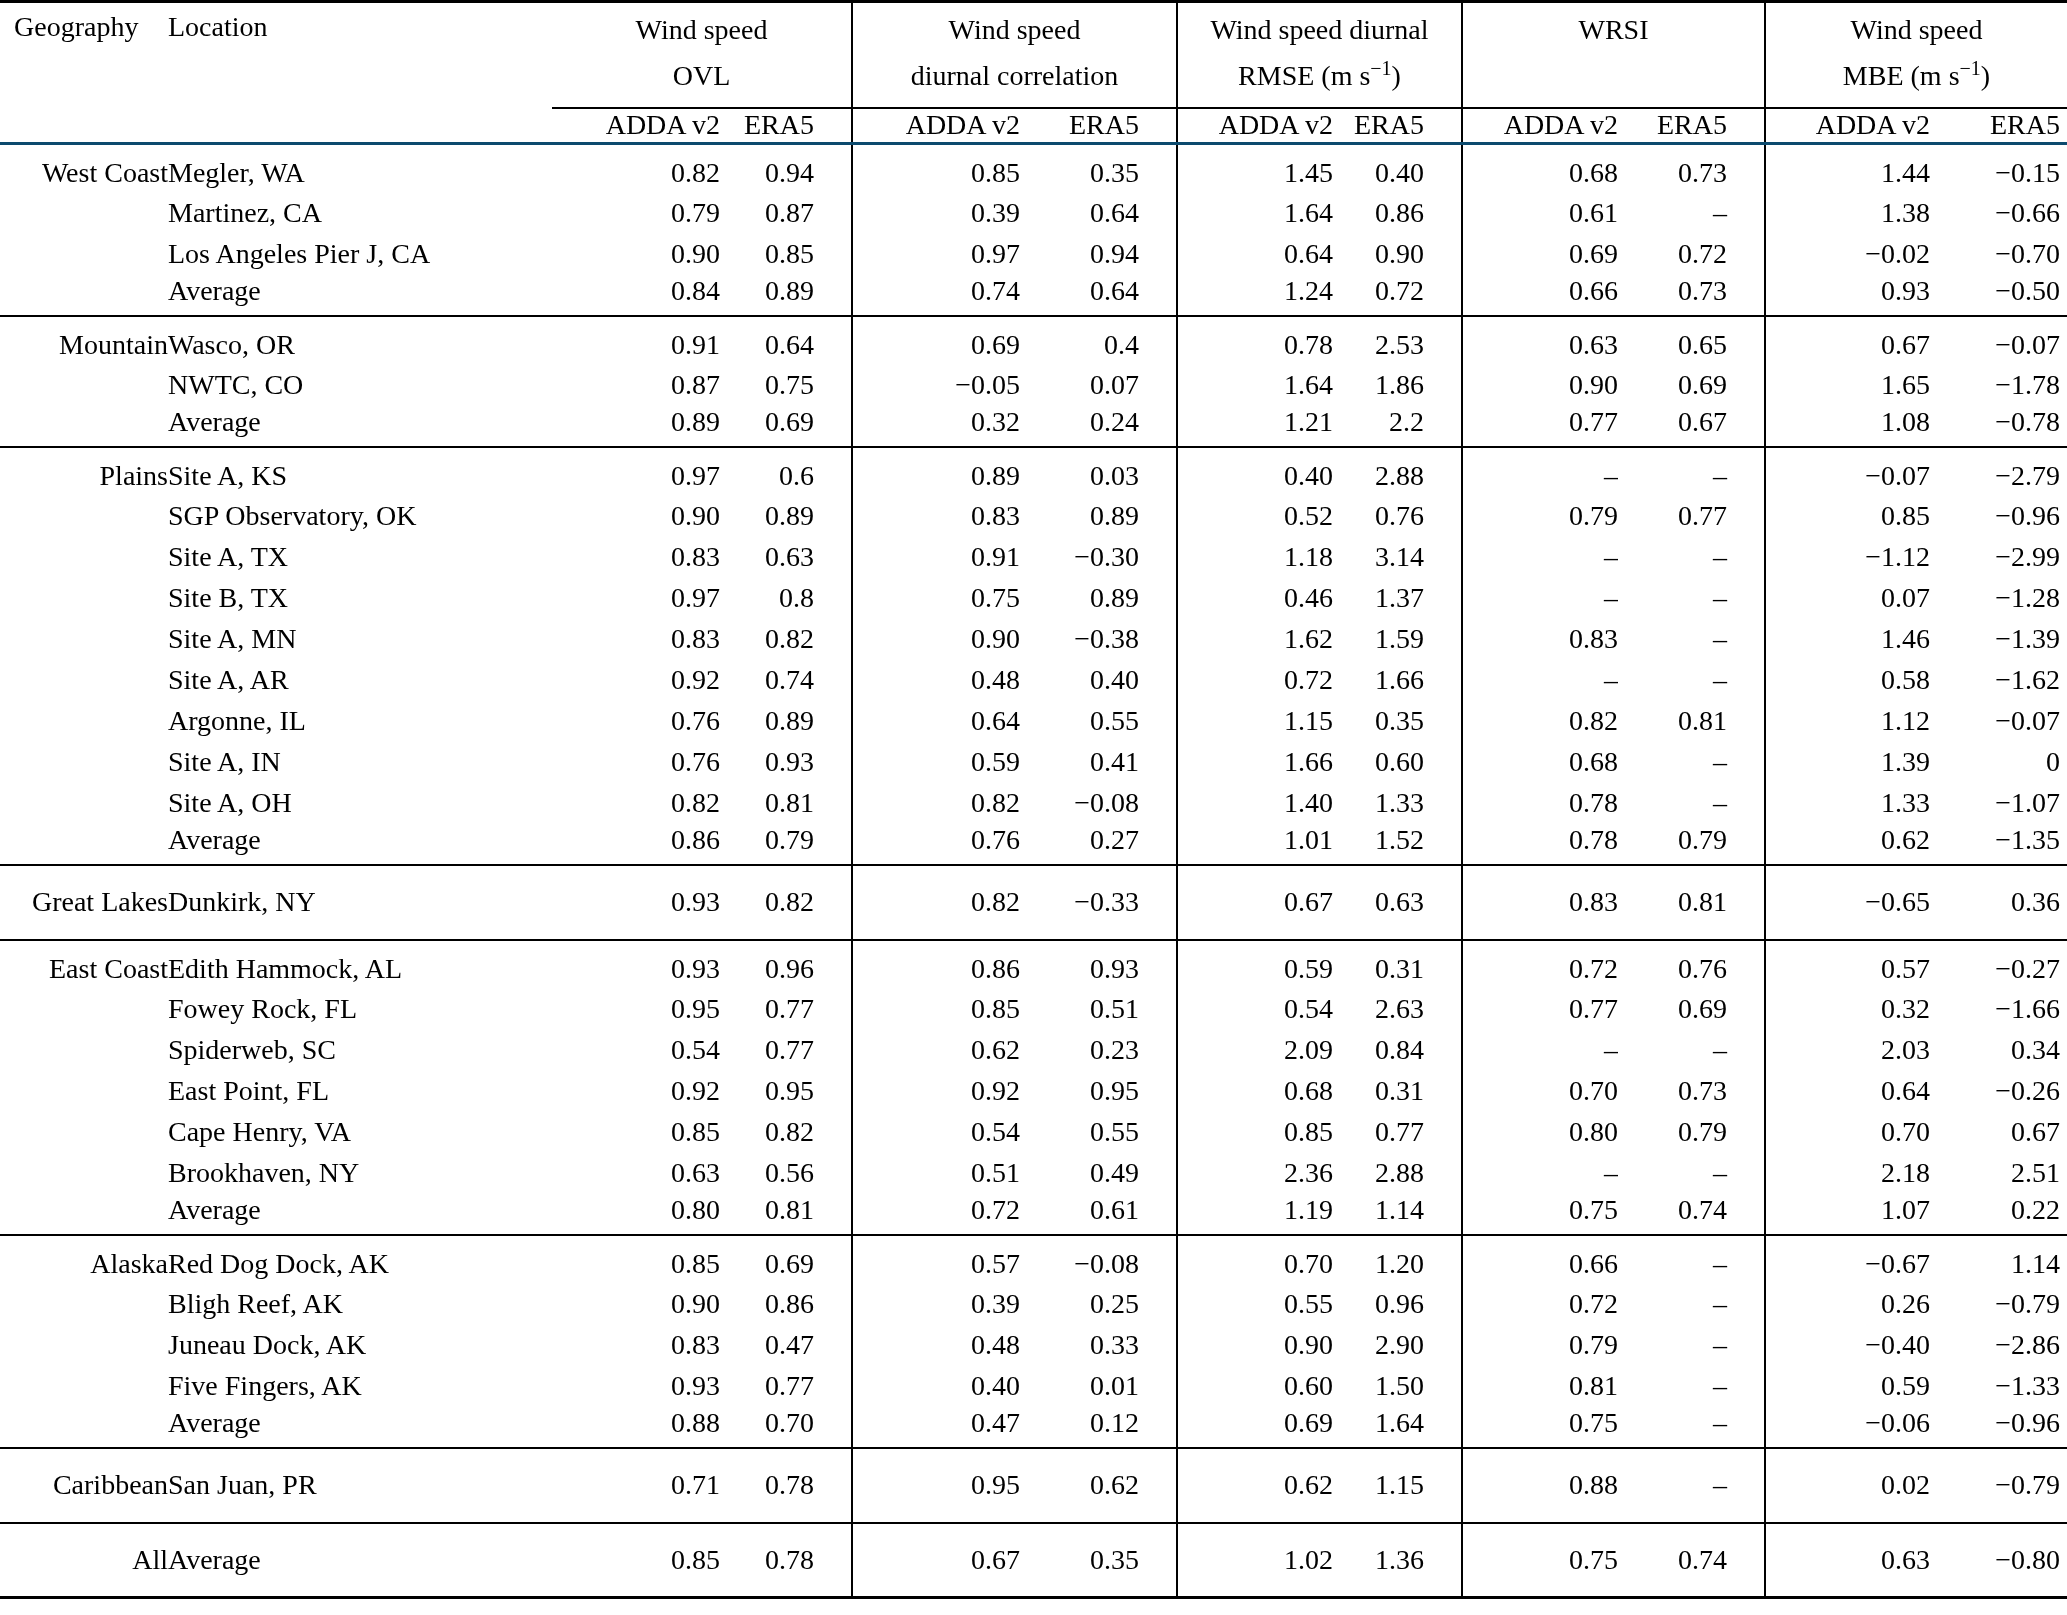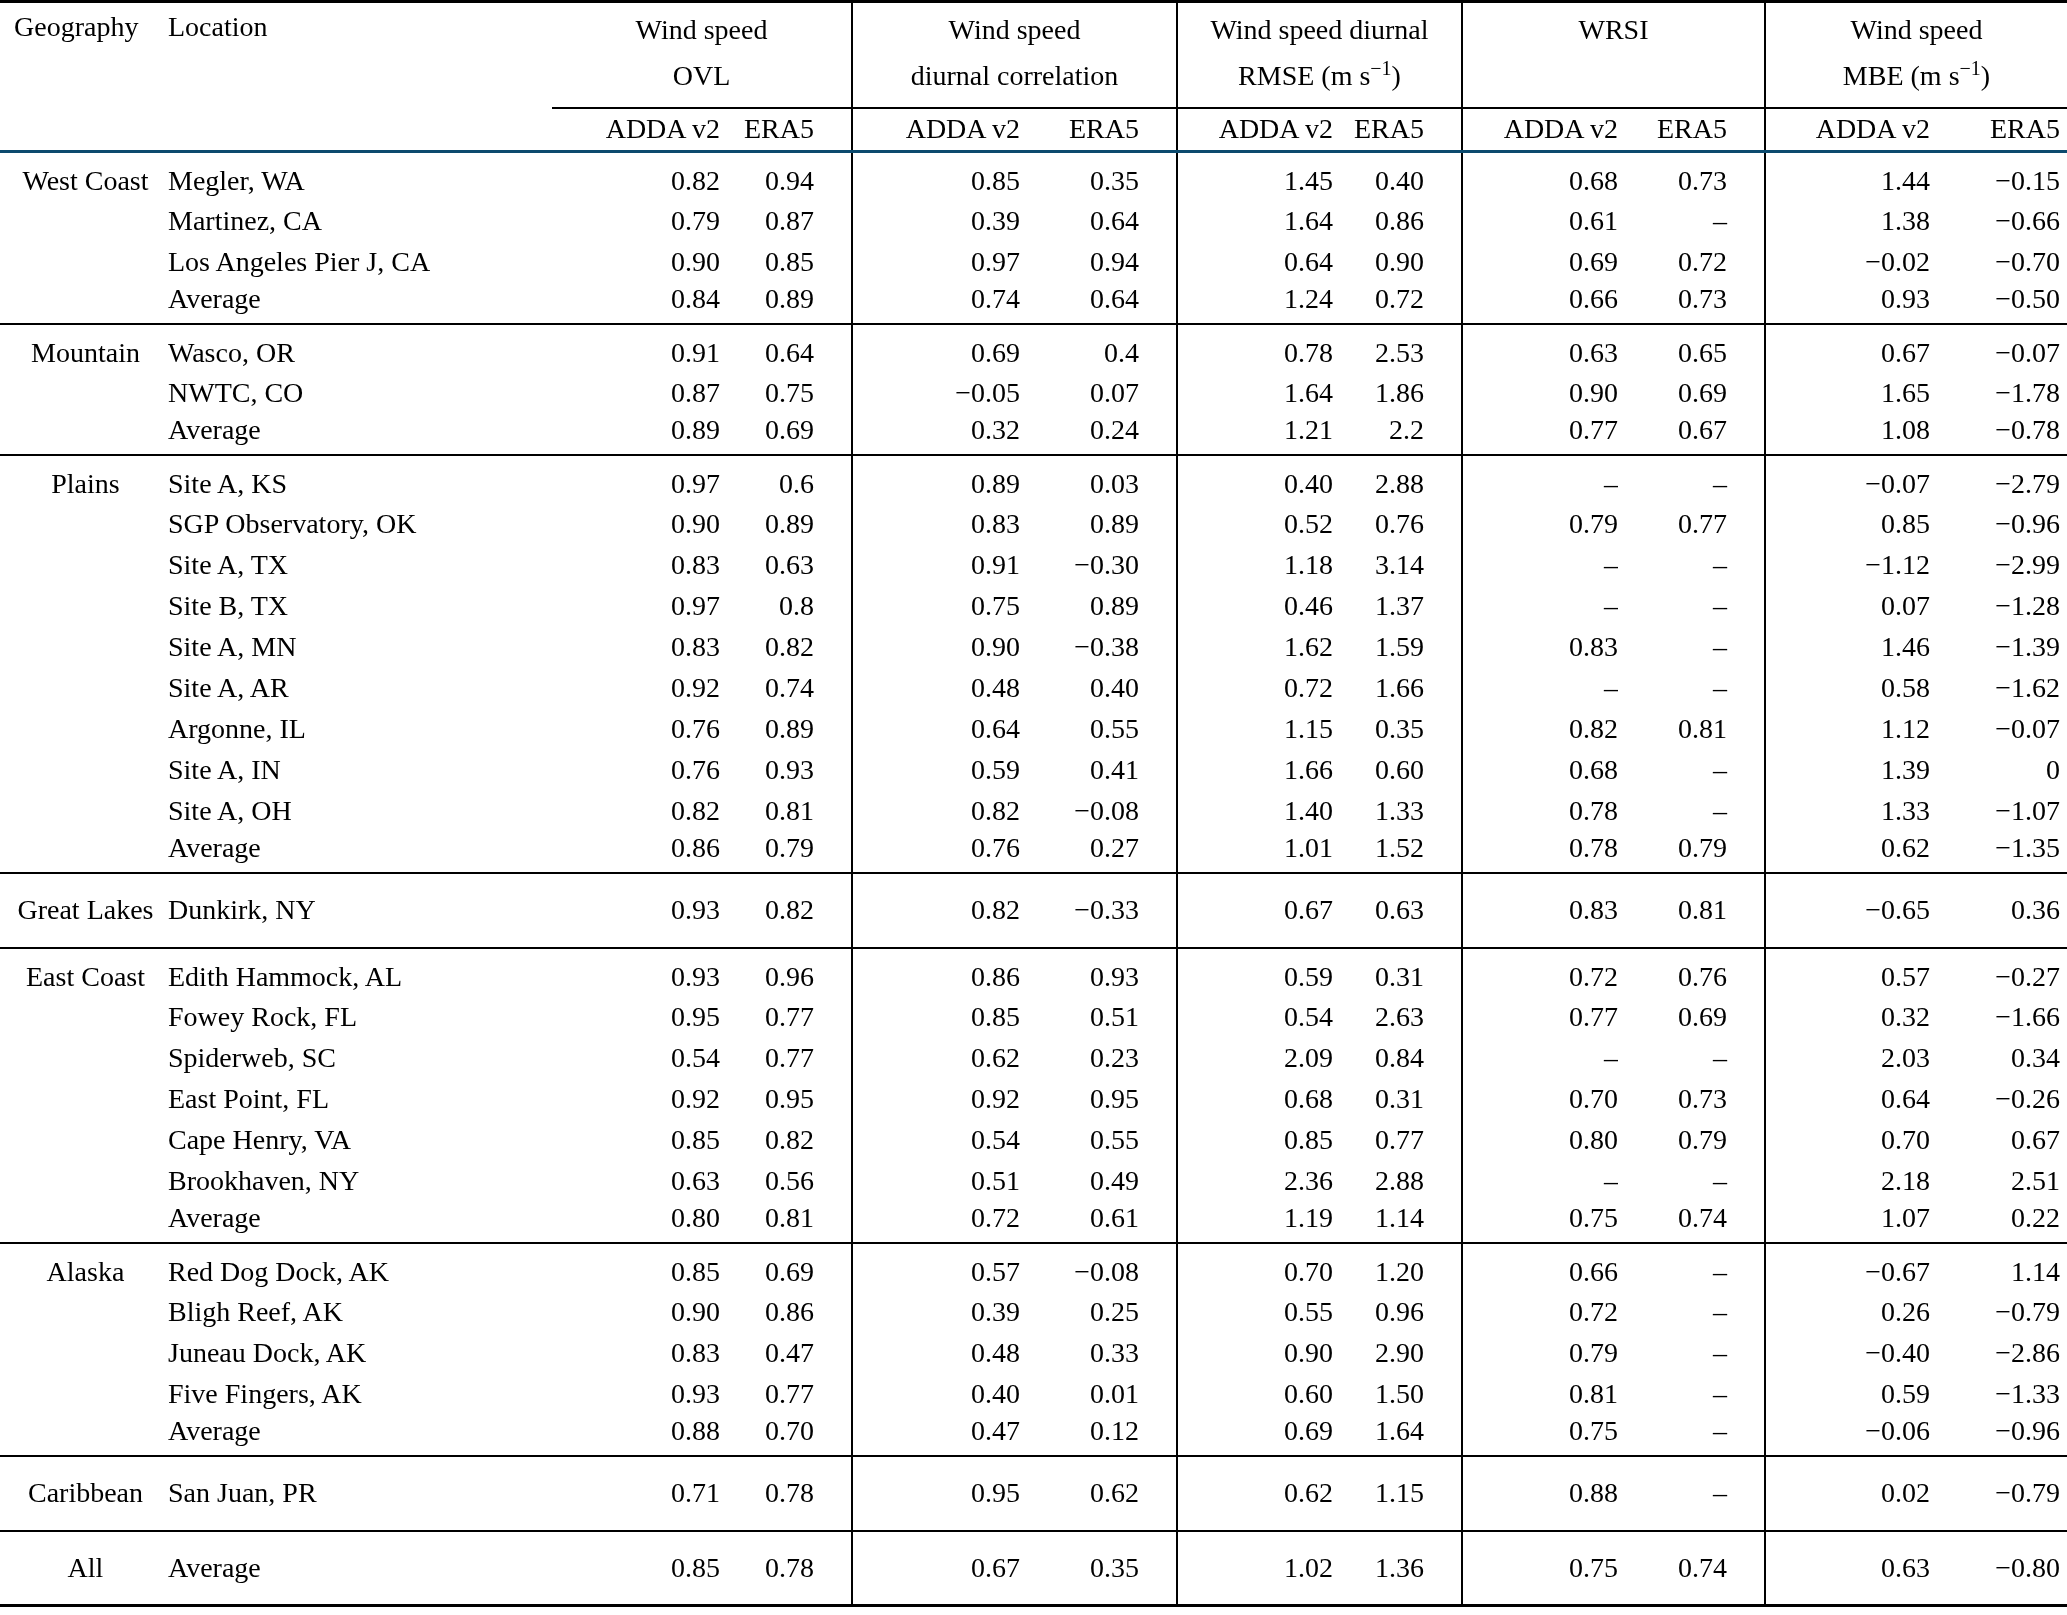--- a/index.html
+++ b/index.html
@@ -43,39 +43,39 @@
     height: 106px;
     box-sizing: border-box;
   }
   tr.group-row th.corner { text-align: left; }
   tr.group-row th.geo-h { padding-left: 14px; }
   tr.group-row th.group {
     border-bottom: 2px solid #000;
     line-height: 38px;
   }
   tr.sub-row th {
-    height: 44px;
+    height: 36px;
     box-sizing: border-box;
     text-align: right;
     vertical-align: middle;
   }
   sup.unit-sup { font-size: 20px; }
 
   
   .sep { border-left: 2px solid #000; }
 
   
   tbody { border-top: 2px solid #000; }
   tbody:first-of-type { border-top: none; }
   tbody td { height: 41px; box-sizing: border-box; white-space: nowrap; overflow: hidden; }
   tbody tr:first-child td { padding-top: 8px; height: 49px; }
   tbody tr:last-child td  { padding-bottom: 8px; }
   tbody tr:first-child:last-child td { height: 75px; }
 
-  td.geo { text-align: center; padding-left: 3px; }
+  td.geo { text-align: right; padding-left: 3px; }
   td.loc { text-align: left; }
   .adda  { text-align: right; }
   .era5  { text-align: right; padding-right: 37px; }
   th.era5 { padding-right: 37px; }
   .era5.last, th.era5.last { padding-right: 7px; }
 </style>
 </head>
 <body>
 
 <div class="page">

